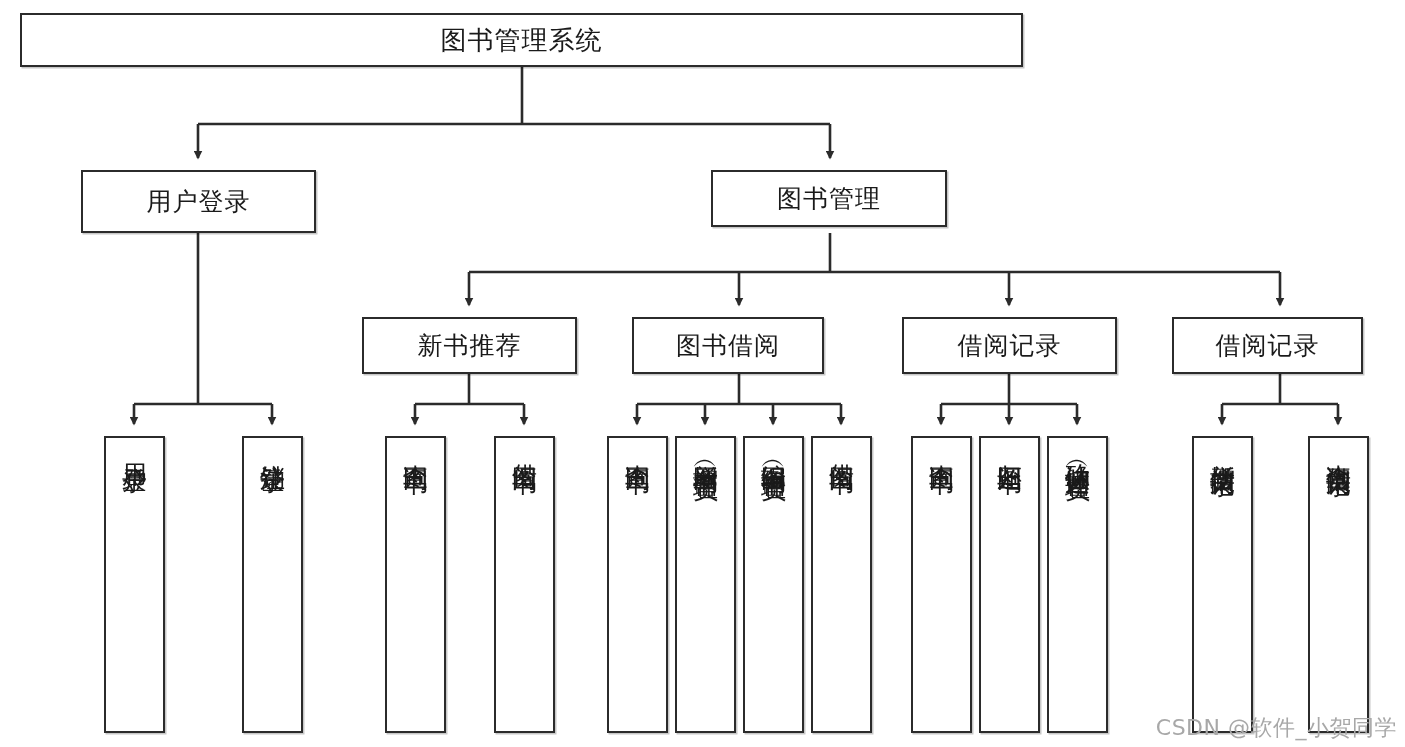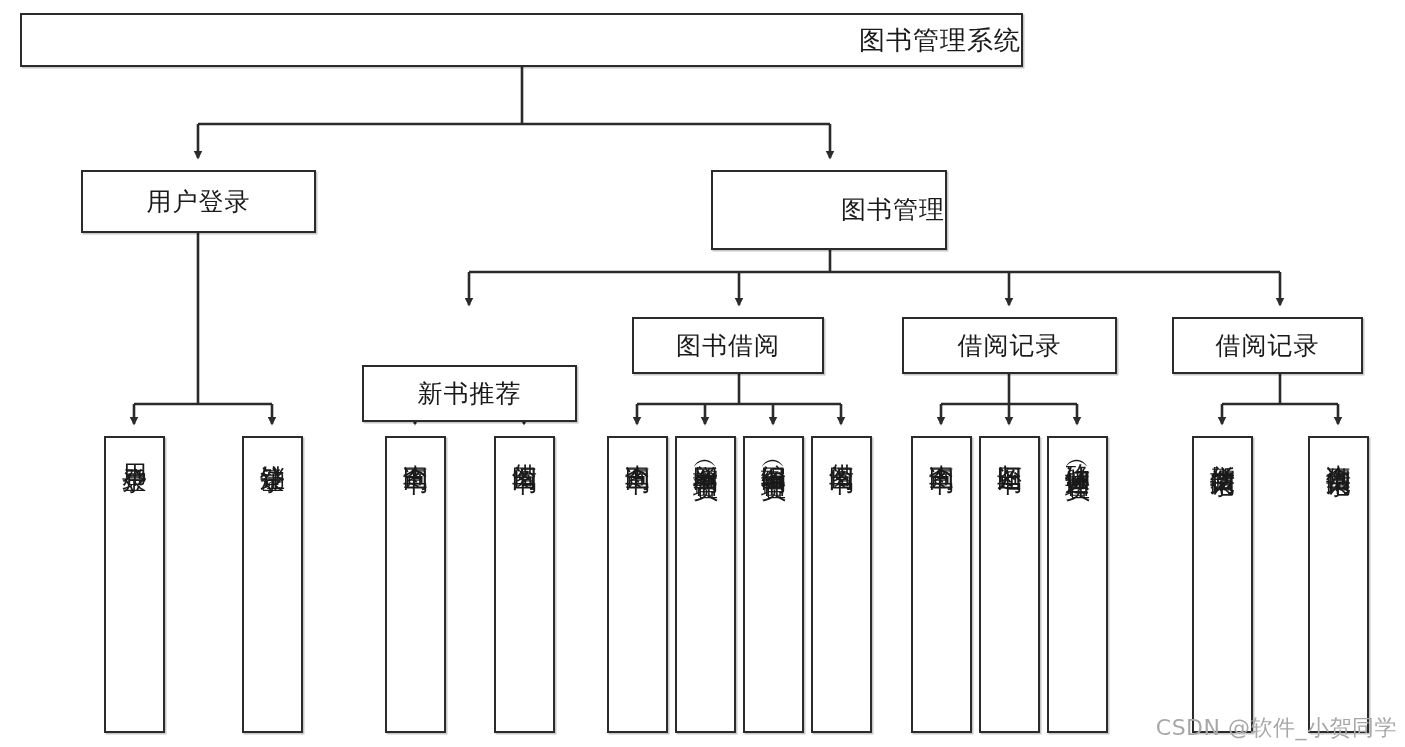--- a/index.html
+++ b/index.html
@@ -122,33 +122,33 @@
       <path d="M1009,404 L1009,424" marker-end="url(#arrowhead)"></path>
       <path d="M1077,404 L1077,424" marker-end="url(#arrowhead)"></path>
 
       <path d="M1280,374 L1280,404"></path>
       <path d="M1222,404 L1338,404"></path>
       <path d="M1222,404 L1222,424" marker-end="url(#arrowhead)"></path>
       <path d="M1338,404 L1338,424" marker-end="url(#arrowhead)"></path>
     </g>
   </svg>
 
-  <div class="node horiz root" style="left:20px; top:13px; width:1003px; height:54px;justify-content:flex-end;">
+  <div class="node horiz root" style="left:20px; top:13px; width:1003px; height:54px;">
     <span class="label">图书管理系统</span>
   </div>
 
   <div class="node horiz" style="left:81px; top:170px; width:235px; height:63px;">
     <span class="label">用户登录</span>
   </div>
 
-  <div class="node horiz" style="left:711px; top:170px; width:236px; height:80px;justify-content:flex-end;">
+  <div class="node horiz" style="left:711px; top:170px; width:236px; height:57px;">
     <span class="label">图书管理</span>
   </div>
 
-  <div class="node horiz" style="left:362px; top:317px; width:215px; height:57px;margin-top:48px;">
+  <div class="node horiz" style="left:362px; top:317px; width:215px; height:57px;">
     <span class="label">新书推荐</span>
   </div>
 
   <div class="node horiz" style="left:632px; top:317px; width:192px; height:57px;">
     <span class="label">图书借阅</span>
   </div>
 
   <div class="node horiz" style="left:902px; top:317px; width:215px; height:57px;">
     <span class="label">借阅记录</span>
   </div>

